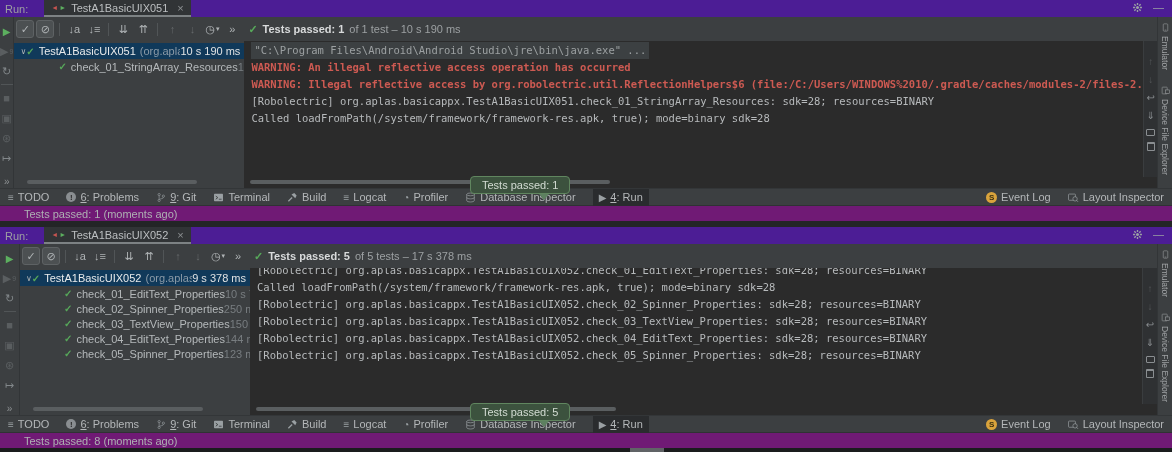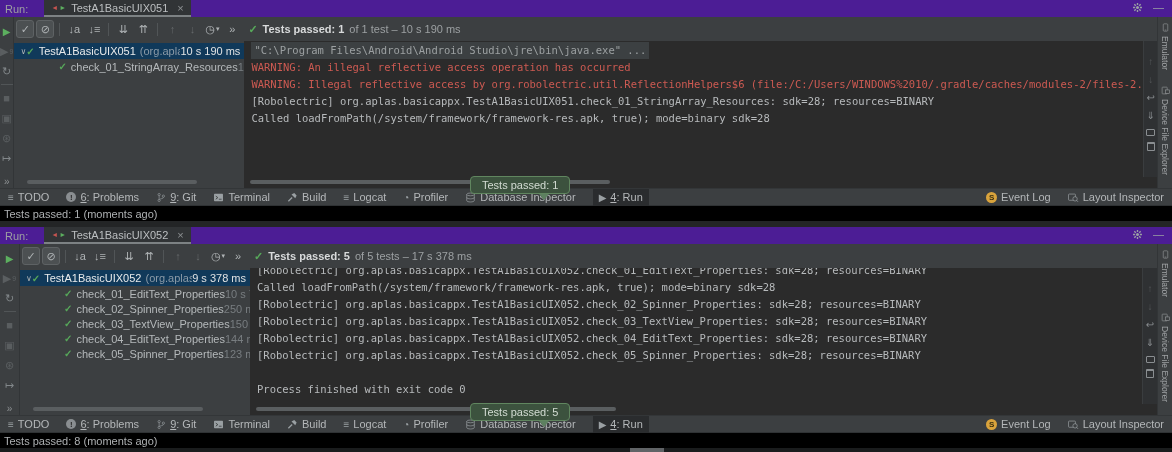--- a/index.html
+++ b/index.html
@@ -49,21 +49,21 @@
   .trow .lbl { color:#b5b9bb; }
   .trow.sel .lbl { color:#e8eaeb; }
   .trow .pkg { color:#8b9aa7; margin-left:4px; overflow:hidden; }
   .trow .dur { margin-left:auto; color:#787d80; font-size:11px; }
   .trow.sel .dur { color:#e0e2e3; }
   .trow.child { padding-left:44px; height:15px; }
 
   .console { flex:1; background:#2b2b2b; padding:1px 0 0 7px; overflow:hidden; font-family:"DejaVu Sans Mono","Liberation Mono",monospace; font-size:10.5px; color:#b7babc; }
   .cline { height:17px; line-height:17px; white-space:pre; }
   .cline .cmd { background:#3c4042; color:#9ca0a2; padding:0 3px; display:inline-block; }
-  .cline.err { color:#cd5a52; }
+  .cline.err { color:#cd5a52;font-weight:bold; }
   .cline.clip { margin-top:-7px; }
 
   .gutter { width:15px; background:#2f3133; border-left:1px solid #3a3d3f; display:flex; flex-direction:column; align-items:center; padding-top:14px; gap:6px; }
   .gt { color:#8a8e91; font-size:10px; height:12px; display:flex; align-items:center; }
   .gt.dim { opacity:.4; }
   .prn { width:9px; height:7px; border:1px solid #8a8e91; border-radius:1px; margin-top:2px; }
   .trash { width:8px; height:9px; border:1px solid #8a8e91; border-top:2px solid #8a8e91; border-radius:1px; }
 
   .rstripe { position:absolute; right:0; top:0; width:15px; height:171px; background:#3c3f41; border-left:1px solid #323537; display:flex; flex-direction:column; align-items:center; padding-top:6px; gap:16px; }
   .vitem { writing-mode:vertical-rl; display:flex; align-items:center; gap:4px; color:#9fa2a4; font-size:8.5px; cursor:default; }
@@ -78,21 +78,21 @@
   
   .twbar { height:17px; display:flex; align-items:center; gap:17px; padding:0 8px; border-top:1px solid #333638; background:#3c3f41; position:relative; }
   .twitem { display:flex; align-items:center; gap:4px; color:#b4b7b9; height:17px; cursor:default; white-space:nowrap; }
   .twitem .ig { color:#9aa0a3; font-size:10px; }
   .twitem.sel { background:#2a2c2e; padding:0 6px; }
   .mn { text-decoration:underline; }
   .excl { width:10px; height:10px; border-radius:50%; background:#8a8e91; color:#2b2b2b; font-weight:bold; font-size:8px; display:flex; align-items:center; justify-content:center; }
   .twright { margin-left:auto; display:flex; gap:16px; align-items:center; }
   .badge-s { width:11px; height:11px; border-radius:50%; background:#d9a33c; color:#3a2f10; font-size:8px; font-weight:bold; display:flex; align-items:center; justify-content:center; }
 
-  .statusbar { height:16px; display:flex; align-items:center; padding:0 4px; border-top:1px solid #2f3234; background:#000000; color:#aeb1b3; }
+  .statusbar { height:16px; display:flex; align-items:center; padding:0 24px; border-top:1px solid #2f3234; background:#701a75; color:#aeb1b3; }
   .stright { margin-left:auto; display:flex; gap:15px; align-items:center;margin-top:48px; }
   .stitem { cursor:default; white-space:nowrap; display:flex; align-items:center; gap:4px; }
 
   .balloon { position:absolute; left:470px; top:176px; height:18px; display:flex; align-items:center; padding:0 11px; background:#3c523e; border:1px solid #60865f; border-radius:4px; color:#d2dbd2; z-index:6; }
   .balloon .arr { position:absolute; left:68px; top:17px; width:0; height:0; border:5px solid transparent; border-top:6px solid #5d8060; }
 
   .screen-bottom { height:4px; background:#1a1c1d; position:relative; }
   .notch { position:absolute; left:630px; top:0; width:34px; height:4px; background:#606366; }
 
   svg { display:block; }
@@ -435,21 +435,20 @@
         </div>
 
         <div class="console">
           <div class="cline clip">[Robolectric] org.aplas.basicappx.TestA1BasicUIX052.check_01_EditText_Properties: sdk=28; resources=BINARY</div>
           <div class="cline info">Called loadFromPath(/system/framework/framework-res.apk, true); mode=binary sdk=28</div>
           <div class="cline info">[Robolectric] org.aplas.basicappx.TestA1BasicUIX052.check_02_Spinner_Properties: sdk=28; resources=BINARY</div>
           <div class="cline info">[Robolectric] org.aplas.basicappx.TestA1BasicUIX052.check_03_TextView_Properties: sdk=28; resources=BINARY</div>
           <div class="cline info">[Robolectric] org.aplas.basicappx.TestA1BasicUIX052.check_04_EditText_Properties: sdk=28; resources=BINARY</div>
           <div class="cline info">[Robolectric] org.aplas.basicappx.TestA1BasicUIX052.check_05_Spinner_Properties: sdk=28; resources=BINARY</div>
           <div class="cline info"></div>
-          <div class="cline info">Process finished with exit code 0</div>
         </div>
 
         <div class="gutter">
           <span class="gt dim">↑</span>
           <span class="gt dim">↓</span>
           <span class="gt">↩</span>
           <span class="gt">⇓</span>
           <span class="prn"></span>
           <span class="trash"></span>
         </div>

